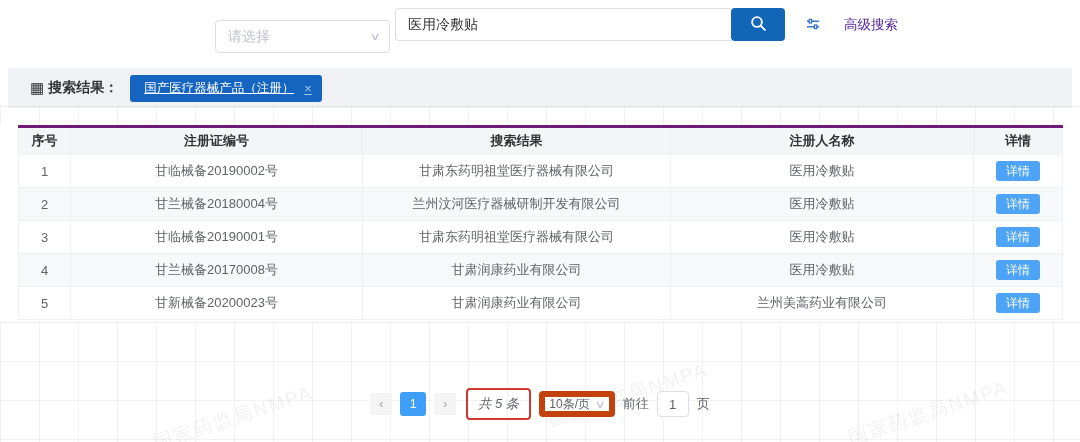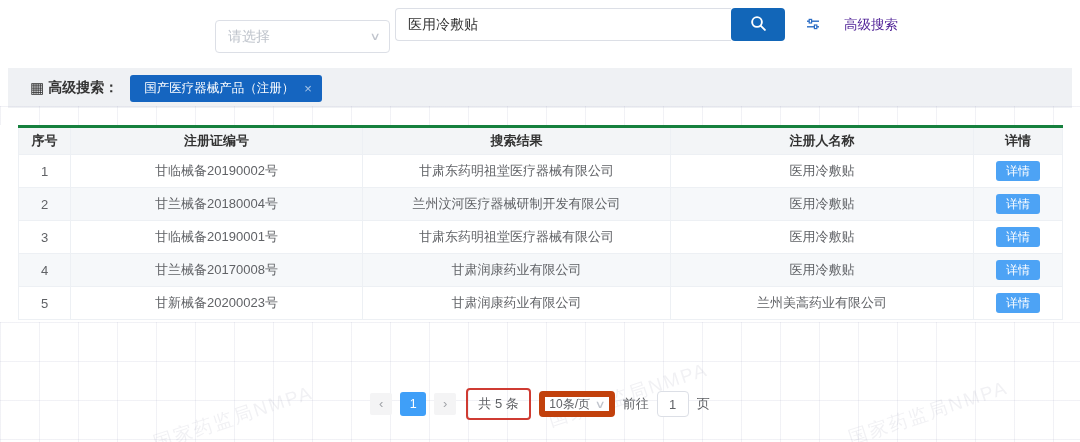--- a/index.html
+++ b/index.html
@@ -36,28 +36,28 @@
   
   .results-strip {
     position:absolute; left:8px; top:68px; width:1064px; height:40px;
     background:#eff1f4; display:flex; align-items:center; padding-left:22px;
   }
   .grid-ic { color:#2b2b2b; font-size:15px; margin-right:4px; }
   .res-label { color:#333; font-size:14px; font-weight:bold; }
   .tag {
     margin-left:12px; height:27px; background:#1565c0; border-radius:3px;
     color:#fff; font-size:12.5px; display:inline-flex; align-items:center;
-    padding:0 10px 0 14px; cursor:pointer;
+    padding:0 10px 0 14px; cursor:pointer;text-decoration:underline;
   }
   .tag-x { margin-left:10px; opacity:.62; font-size:13px; cursor:pointer; }
 
   
   .tbl {
     position:absolute; left:18px; top:125px; width:1044px;
-    border-collapse:collapse; border-top:3px solid #15803d;
+    border-collapse:collapse; border-top:3px solid #701a75;
     font-size:13px; table-layout:fixed;
   }
   .tbl th {
     height:28px; background:#f3f5f7; color:#333; font-weight:bold;
     border:1px solid #edf0f4; border-top:none;
   }
   .tbl td {
     height:33px; color:#606266; text-align:center;
     border:1px solid #edf0f4; background:#fff;
   }
@@ -92,21 +92,21 @@
   }
   .pg-arrow {
     width:22px; height:22px; background:#f4f4f5; border:none; border-radius:2px;
     color:#a0a3a8; font-size:13px; cursor:pointer; line-height:22px; text-align:center;
   }
   .pg-num {
     min-width:26px; height:24px; background:#3f9ff8; border:none; border-radius:3px;
     color:#fff; font-size:12.5px; cursor:pointer;
   }
   .red-outline {
-    border:2px solid #cf3b32; border-radius:4px; padding:5px 10px; margin-left:2px;
+    border:2px solid #cf3b32; border-radius:4px; padding:5px 10px; margin-left:2px;font-style:italic;
   }
   .size-select {
     width:76px; height:26px; border:6px solid #c2410c; border-radius:4px; background:#fff;
     display:flex; align-items:center; justify-content:center; gap:6px;
     font-size:12px; color:#606266; cursor:pointer;
   }
   .goto-label { }
   .goto-input {
     width:32px; height:26px; border:1px solid #dcdfe6; border-radius:4px;
     text-align:center; font-size:13px; color:#606266; outline:none;
@@ -141,21 +141,21 @@
         <rect x="3.2" y="2.4" width="2.4" height="3.6" fill="#ffffff" stroke="#2a6cc5" stroke-width="1.2"></rect>
         <line x1="1" y1="9.8" x2="13" y2="9.8" stroke="#2a6cc5" stroke-width="1.4"></line>
         <rect x="8.4" y="8" width="2.4" height="3.6" fill="#ffffff" stroke="#2a6cc5" stroke-width="1.2"></rect>
       </svg>
     </span>
     <span>高级搜索</span>
   </a>
 
   <div class="results-strip">
     <span class="grid-ic">▦</span>
-    <span class="res-label">高级搜索：</span>
+    <span class="res-label">搜索结果：</span>
     <span class="tag">
       <span>国产医疗器械产品（注册）</span>
       <span class="tag-x">×</span>
     </span>
   </div>
 
   <table class="tbl">
     <colgroup>
       <col style="width:52px">
         <col style="width:292px">

